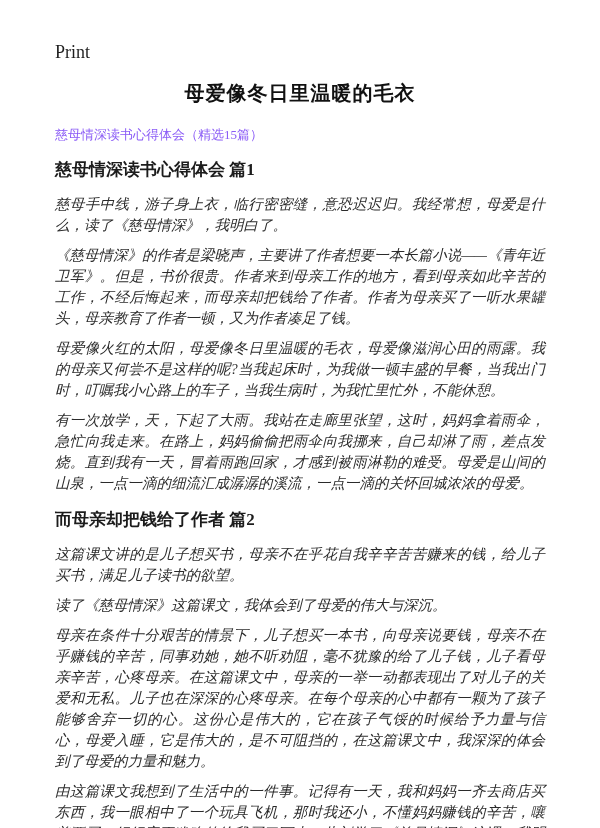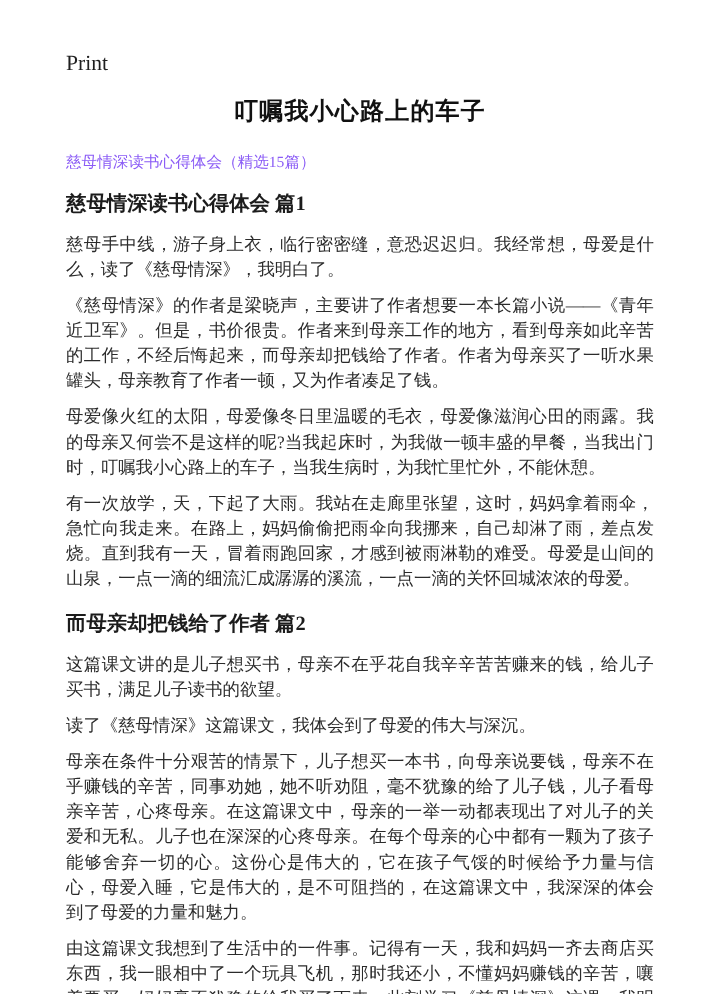--- a/index.html
+++ b/index.html
@@ -53,29 +53,30 @@
     margin: 14px 0 12px 0;
     line-height: 1.4;
   }
   .para {
     font-size: 14.5px;
     line-height: 21px;
     color: #2b2b2b;
     margin: 0 0 9px 0;
     text-align: justify;
     text-justify: inter-ideograph;
+    font-style: italic;
   }
 </style>
 </head>
 <body>
 
 <div class="page">
   <div class="print-label">Print</div>
 
-  <h1 class="doc-title">叮嘱我小心路上的车子</h1>
+  <h1 class="doc-title">母爱像冬日里温暖的毛衣</h1>
 
   <p class="doc-subtitle">慈母情深读书心得体会（精选15篇）</p>
 
   <main>
       <h2 class="section-heading">慈母情深读书心得体会 篇1</h2>
       <p class="para">慈母手中线，游子身上衣，临行密密缝，意恐迟迟归。我经常想，母爱是什么，读了《慈母情深》，我明白了。</p>
       <p class="para">《慈母情深》的作者是梁晓声，主要讲了作者想要一本长篇小说——《青年近卫军》。但是，书价很贵。作者来到母亲工作的地方，看到母亲如此辛苦的工作，不经后悔起来，而母亲却把钱给了作者。作者为母亲买了一听水果罐头，母亲教育了作者一顿，又为作者凑足了钱。</p>
       <p class="para">母爱像火红的太阳，母爱像冬日里温暖的毛衣，母爱像滋润心田的雨露。我的母亲又何尝不是这样的呢?当我起床时，为我做一顿丰盛的早餐，当我出门时，叮嘱我小心路上的车子，当我生病时，为我忙里忙外，不能休憩。</p>
       <p class="para">有一次放学，天，下起了大雨。我站在走廊里张望，这时，妈妈拿着雨伞，急忙向我走来。在路上，妈妈偷偷把雨伞向我挪来，自己却淋了雨，差点发烧。直到我有一天，冒着雨跑回家，才感到被雨淋勒的难受。母爱是山间的山泉，一点一滴的细流汇成潺潺的溪流，一点一滴的关怀回城浓浓的母爱。</p>
       <h2 class="section-heading">而母亲却把钱给了作者 篇2</h2>

